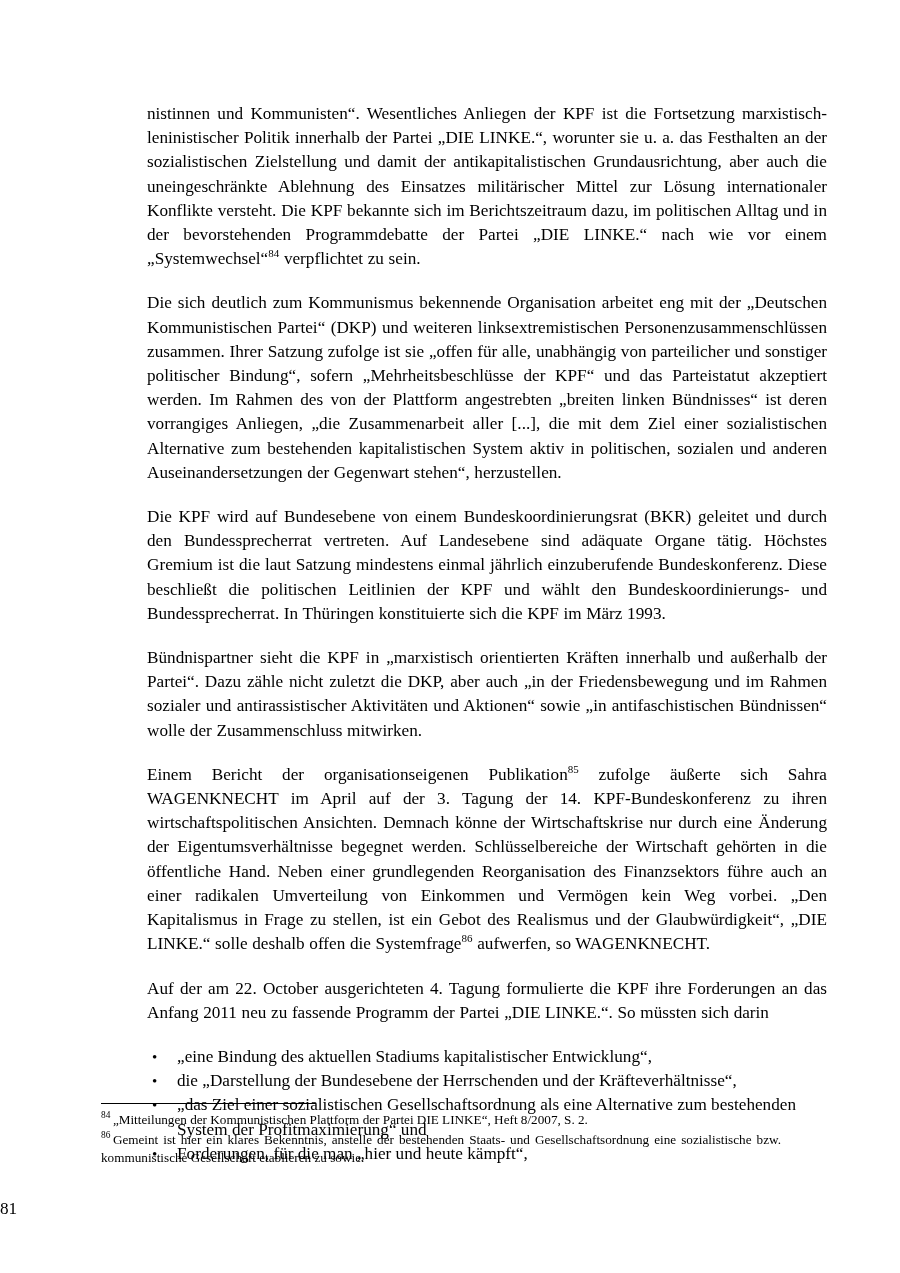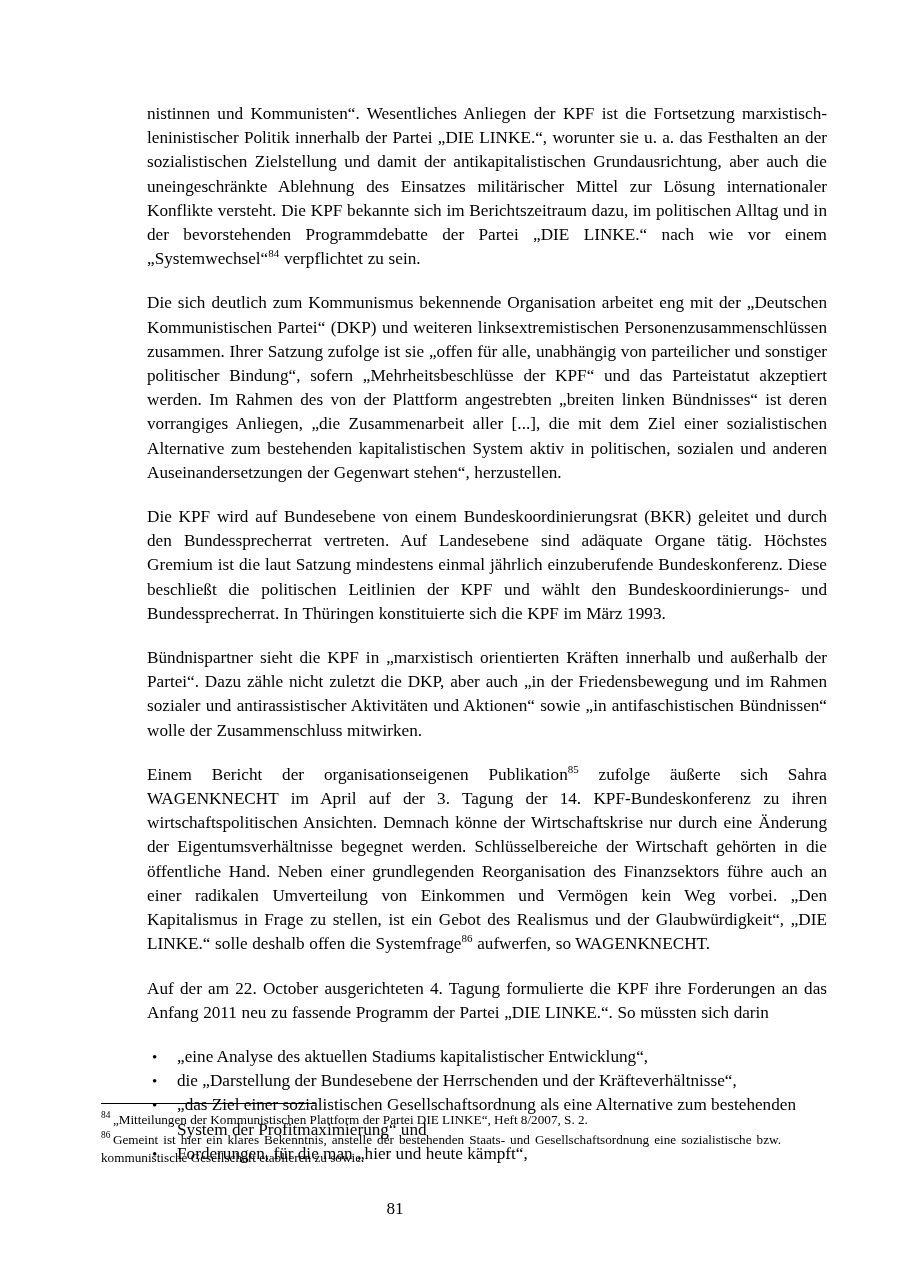--- a/index.html
+++ b/index.html
@@ -92,21 +92,21 @@
     font-size: 9.4px;
     line-height: 0;
     vertical-align: 0.62em;
     margin-right: 2.5px;
   }
   .page-number {
     position: absolute;
     left: 0;
     top: 1198px;
     width: 790px;
-    text-align: center;
+    text-align: left;
     font-size: 17.2px;
     line-height: 22px;
   }
 </style>
 </head>
 <body>
 
 <div class="page">
 
   <div class="content">
@@ -114,21 +114,21 @@
     <p class="para" id="para-0">nistinnen und Kommunisten“. Wesentliches Anliegen der KPF ist die Fortsetzung marxistisch-leninistischer Politik innerhalb der Partei „DIE LINKE.“, worunter sie u. a. das Festhalten an der sozialistischen Zielstellung und damit der antikapitalistischen Grundausrichtung, aber auch die uneingeschränkte Ablehnung des Einsatzes militärischer Mittel zur Lösung internationaler Konflikte versteht. Die KPF bekannte sich im Berichtszeitraum dazu, im politischen Alltag und in der bevorstehenden Programmdebatte der Partei „DIE LINKE.“ nach wie vor einem „Systemwechsel“<sup class="fnref">84</sup> verpflichtet zu sein.</p>
     <p class="para" id="para-1">Die sich deutlich zum Kommunismus bekennende Organisation arbeitet eng mit der „Deutschen Kommunistischen Partei“ (DKP) und weiteren linksextremistischen Personenzusammenschlüssen zusammen. Ihrer Satzung zufolge ist sie „offen für alle, unabhängig von parteilicher und sonstiger politischer Bindung“, sofern „Mehrheitsbeschlüsse der KPF“ und das Parteistatut akzeptiert werden. Im Rahmen des von der Plattform angestrebten „breiten linken Bündnisses“ ist deren vorrangiges Anliegen, „die Zusammenarbeit aller [...], die mit dem Ziel einer sozialistischen Alternative zum bestehenden kapitalistischen System aktiv in politischen, sozialen und anderen Auseinandersetzungen der Gegenwart stehen“, herzustellen.</p>
     <p class="para" id="para-2">Die KPF wird auf Bundesebene von einem Bundeskoordinierungsrat (BKR) geleitet und durch den Bundessprecherrat vertreten. Auf Landesebene sind adäquate Organe tätig. Höchstes Gremium ist die laut Satzung mindestens einmal jährlich einzuberufende Bundeskonferenz. Diese beschließt die politischen Leitlinien der KPF und wählt den Bundeskoordinierungs- und Bundessprecherrat. In Thüringen konstituierte sich die KPF im März 1993.</p>
     <p class="para" id="para-3">Bündnispartner sieht die KPF in „marxistisch orientierten Kräften innerhalb und außerhalb der Partei“. Dazu zähle nicht zuletzt die DKP, aber auch „in der Friedensbewegung und im Rahmen sozialer und antirassistischer Aktivitäten und Aktionen“ sowie „in antifaschistischen Bündnissen“ wolle der Zusammenschluss mitwirken.</p>
     <p class="para" id="para-4">Einem Bericht der organisationseigenen Publikation<sup class="fnref">85</sup> zufolge äußerte sich Sahra WAGENKNECHT im April auf der 3. Tagung der 14. KPF-Bundeskonferenz zu ihren wirtschaftspolitischen Ansichten. Demnach könne der Wirtschaftskrise nur durch eine Änderung der Eigentumsverhältnisse begegnet werden. Schlüsselbereiche der Wirtschaft gehörten in die öffentliche Hand. Neben einer grundlegenden Reorganisation des Finanzsektors führe auch an einer radikalen Umverteilung von Einkommen und Vermögen kein Weg vorbei. „Den Kapitalismus in Frage zu stellen, ist ein Gebot des Realismus und der Glaubwürdigkeit“, „DIE LINKE.“ solle deshalb offen die Systemfrage<sup class="fnref">86</sup> aufwerfen, so WAGENKNECHT.</p>
     <p class="para" id="para-5">Auf der am 22. October ausgerichteten 4. Tagung formulierte die KPF ihre Forderungen an das Anfang 2011 neu zu fassende Programm der Partei „DIE LINKE.“. So müssten sich darin</p>
 
     <ul class="bullets" id="bullet-list">
         <li>
           <span class="bullet-mark">•</span>
-          <span class="bullet-text">„eine Analyse des aktuellen Stadiums kapitalistischer Entwicklung“,</span>
+          <span class="bullet-text">„eine Bindung des aktuellen Stadiums kapitalistischer Entwicklung“,</span>
         </li>
         <li>
           <span class="bullet-mark">•</span>
           <span class="bullet-text">die „Darstellung der Bundesebene der Herrschenden und der Kräfteverhältnisse“,</span>
         </li>
         <li>
           <span class="bullet-mark">•</span>
           <span class="bullet-text">„das Ziel einer sozialistischen Gesellschaftsordnung als eine Alternative zum bestehenden System der Profitmaximierung“ und</span>
         </li>
         <li>

